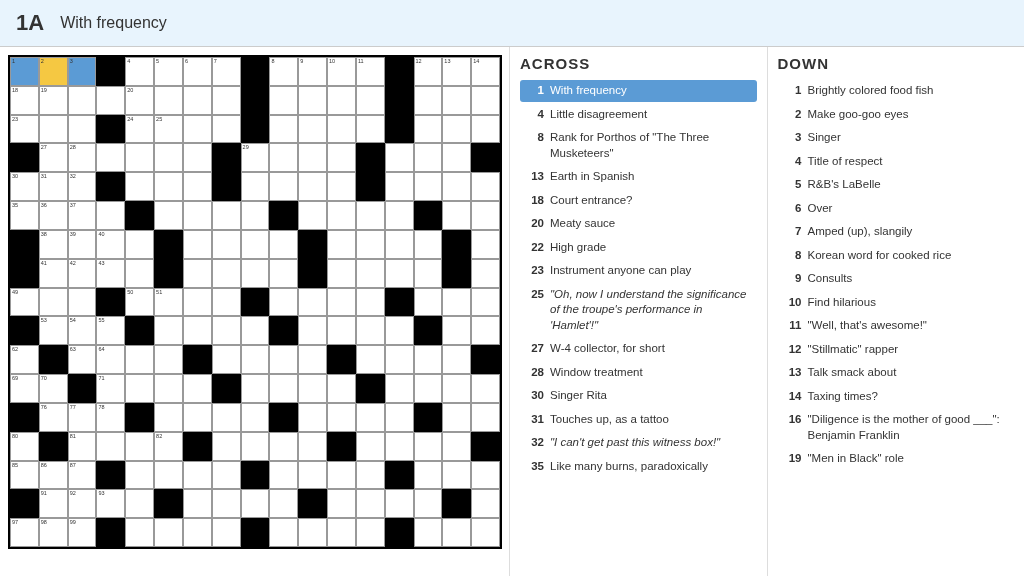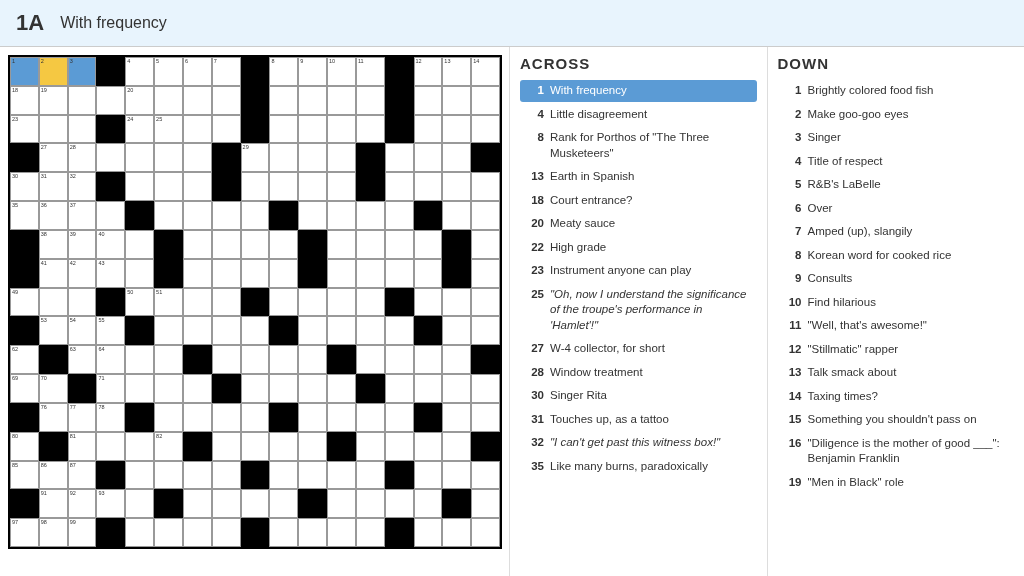--- a/index.html
+++ b/index.html
@@ -704,24 +704,20 @@
           </div>
           <div class="clue-item">
             <span class="clue-number">13</span>
             <span class="clue-text">Talk smack about</span>
           </div>
           <div class="clue-item">
             <span class="clue-number">14</span>
             <span class="clue-text">Taxing times?</span>
           </div>
           <div class="clue-item">
-            <span class="clue-number">15</span>
-            <span class="clue-text">Something you shouldn't pass on</span>
-          </div>
-          <div class="clue-item">
             <span class="clue-number">16</span>
             <span class="clue-text">"Diligence is the mother of good ___": Benjamin Franklin</span>
           </div>
           <div class="clue-item">
             <span class="clue-number">19</span>
             <span class="clue-text">"Men in Black" role</span>
           </div>
         </div>
     </div>
   </div>

